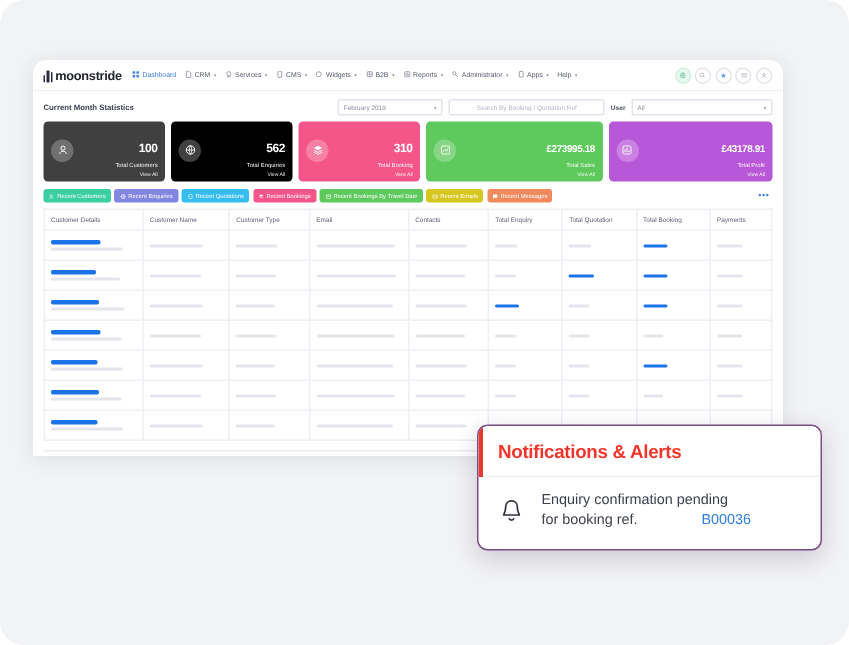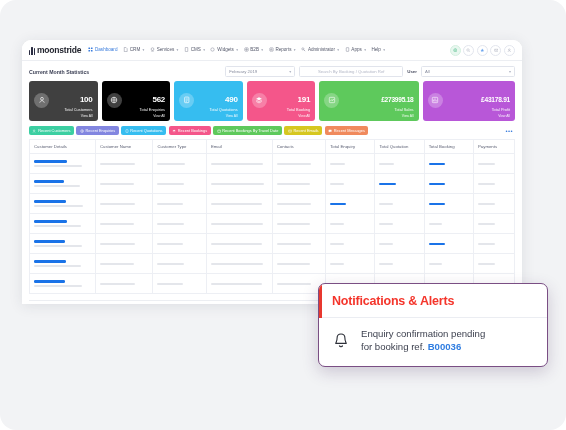--- a/index.html
+++ b/index.html
@@ -130,21 +130,21 @@
     border-bottom:1px solid #ebedf2;
   }
   .popup-redbar{
     position:absolute;left:0;top:0;width:3px;height:34px;background:#e8382f;
   }
   .popup-title{font-size:12.5px;font-weight:bold;color:#f4352b;letter-spacing:-.2px;}
   .popup-body{display:flex;align-items:center;gap:11px;padding:10px 13px 12px;}
   .popup-bell{width:18px;height:18px;flex:none;color:#2d3039;}
   .popup-bell svg{width:100%;height:100%;display:block;}
   .popup-text{font-size:9.6px;color:#3b3f4d;line-height:1.35;}
-  .popup-ref{color:#2f7de1;font-weight:bold;}
+  .popup-ref{color:#2f7de1;font-weight:normal;margin-left:40px;}
 </style>
 </head>
 <body>
 
 <div class="canvas">
 
   <div class="app-window">
 
     <div class="topnav">
       <div class="logo">
@@ -337,47 +337,32 @@
               </svg>
             </span>
           <span class="card-nums">
             <span class="card-val">562</span>
             <span class="card-lbl" style="display:block">Total Enquiries</span>
           </span>
         </div>
         <div class="card-foot">View All</div>
       </div>
 
-      <div class="card" style="background:#36bdf0">
-        <div class="card-top">
-          <span class="card-ico">
-              <svg viewBox="0 0 12 12">
-                <rect x="2.4" y="1.6" width="6.4" height="8.4" rx="1" fill="none" stroke="#fff" stroke-width="1"></rect>
-                <path d="M4 4.4h3.2M4 6.2h3.2M4 8h2" stroke="#fff" stroke-width=".8"></path>
-              </svg>
-            </span>
-          <span class="card-nums">
-            <span class="card-val">490</span>
-            <span class="card-lbl" style="display:block">Total Quotations</span>
-          </span>
-        </div>
-        <div class="card-foot">View All</div>
-      </div>
 
       <div class="card" style="background:#f4568a">
         <div class="card-top">
           <span class="card-ico">
               <svg viewBox="0 0 12 12">
                 <path d="M6 1.8L10.2 4 6 6.2 1.8 4z" fill="#fff"></path>
                 <path d="M1.8 6.2L6 8.4l4.2-2.2" stroke="#fff" stroke-width=".9" fill="none"></path>
                 <path d="M1.8 8.2L6 10.4l4.2-2.2" stroke="#fff" stroke-width=".9" fill="none"></path>
               </svg>
             </span>
           <span class="card-nums">
-            <span class="card-val">191</span>
+            <span class="card-val">310</span>
             <span class="card-lbl" style="display:block">Total Booking</span>
           </span>
         </div>
         <div class="card-foot">View All</div>
       </div>
 
       <div class="card" style="background:#5ec95c;flex:1.45">
         <div class="card-top">
           <span class="card-ico">
               <svg viewBox="0 0 12 12">

